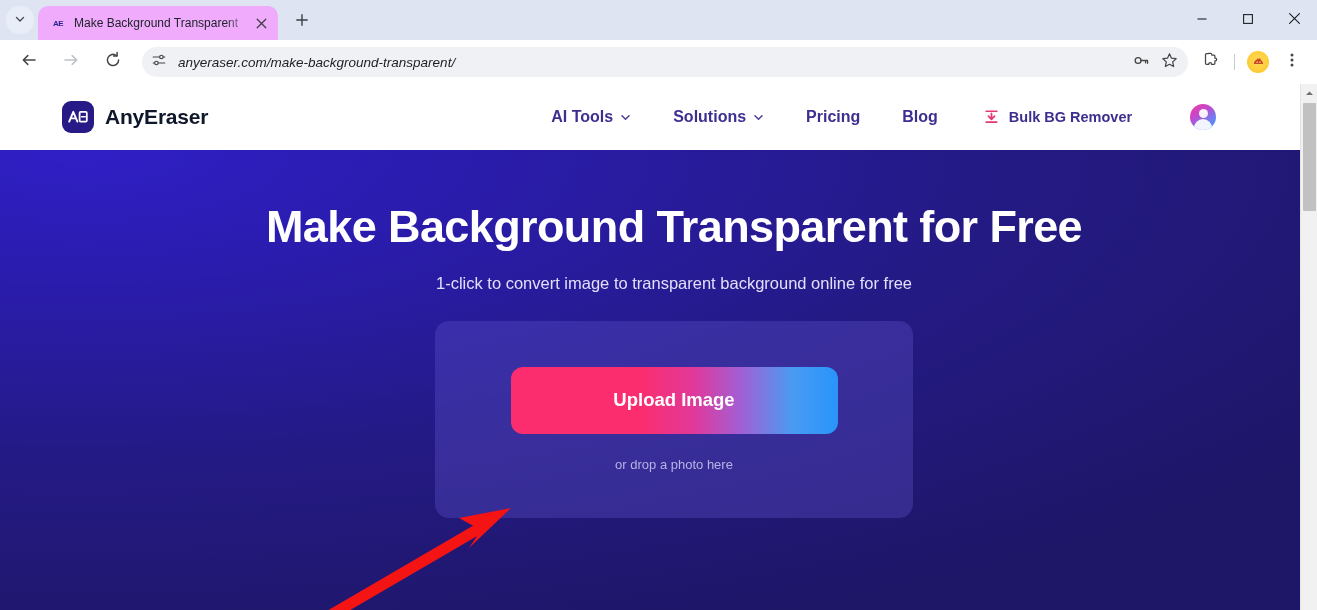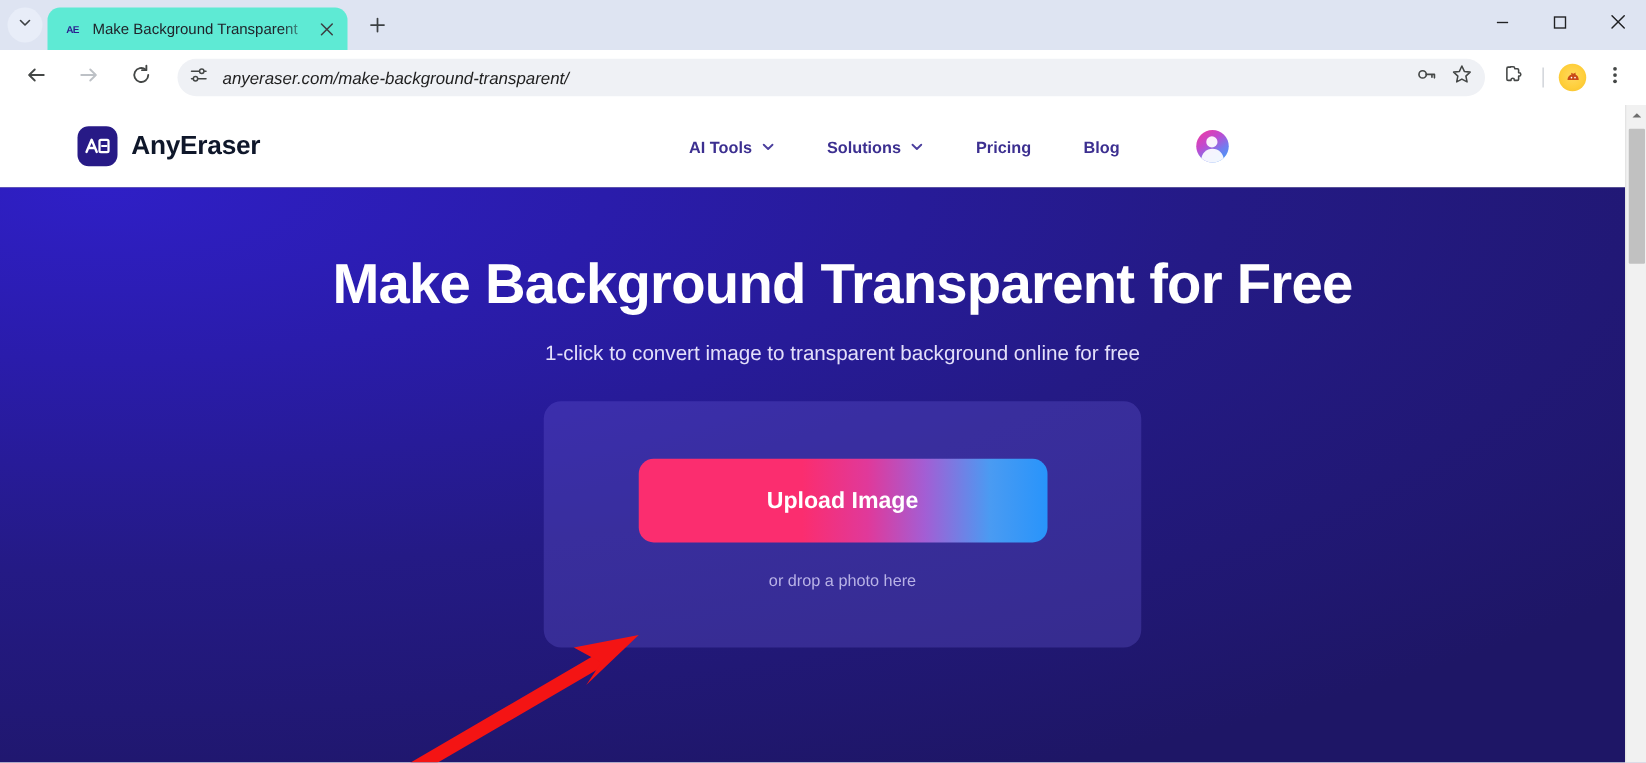--- a/index.html
+++ b/index.html
@@ -38,21 +38,21 @@
     background: #e8edf8;
     display: flex;
     align-items: center;
     justify-content: center;
     flex: none;
   }
   .tab {
     height: 34px;
     min-width: 240px;
     max-width: 244px;
-    background: #5eead4;
+    background: #f0abfc;
     border-radius: 10px 10px 0 0;
     display: flex;
     align-items: center;
     padding: 0 6px 0 12px;
     box-sizing: border-box;
     position: relative;
     flex: none;
   }
   .tab-favicon {
     width: 16px;
@@ -253,21 +253,21 @@
     margin-left: 11px;
     letter-spacing: -0.2px;
   }
   .site-nav {
     display: flex;
     align-items: center;
     margin-left: 322px;
     gap: 0;
   }
   .nav-item {
-    font-size: 13px;
+    font-size: 16px;
     color: #4b3f9e;
     display: flex;
     align-items: center;
     padding: 0 21px;
     white-space: nowrap;
   }
   .nav-item.strong { font-weight: bold; color: #3c2f90; }
   .nav-caret {
     margin-left: 7px;
     display: flex;
@@ -595,20 +595,30 @@
                 <path d="M2 3.8 L5.5 7.2 L9 3.8" fill="none" stroke="#4b3f9e" stroke-width="1.5" stroke-linecap="round" stroke-linejoin="round"></path>
               </svg>
             </span>
           </a>
           <a class="nav-item strong">
             <span>Pricing</span>
           </a>
           <a class="nav-item strong">
             <span>Blog</span>
           </a>
+          <a class="bulk">
+            <span class="bulk-icon">
+              <svg width="17" height="17" viewBox="0 0 18 18">
+                <path d="M3.4 2.4 H14.6" stroke="#e8396e" stroke-width="1.8" stroke-linecap="round"></path>
+                <path d="M9 4.6 V10.4 M5.7 7.6 L9 10.9 L12.3 7.6" fill="none" stroke="#e8396e" stroke-width="1.8" stroke-linecap="round" stroke-linejoin="round"></path>
+                <path d="M3.4 13.8 H14.6" stroke="#e8396e" stroke-width="1.8" stroke-linecap="round"></path>
+              </svg>
+            </span>
+            <span>Bulk BG Remover</span>
+          </a>
           <span class="site-avatar"></span>
         </nav>
       </div>
 
       <section class="hero">
         <div class="hero-inner">
           <h1 class="hero-title">Make Background Transparent for Free</h1>
           <p class="hero-sub">1-click to convert image to transparent background online for free</p>
 
           <div class="dropzone">

